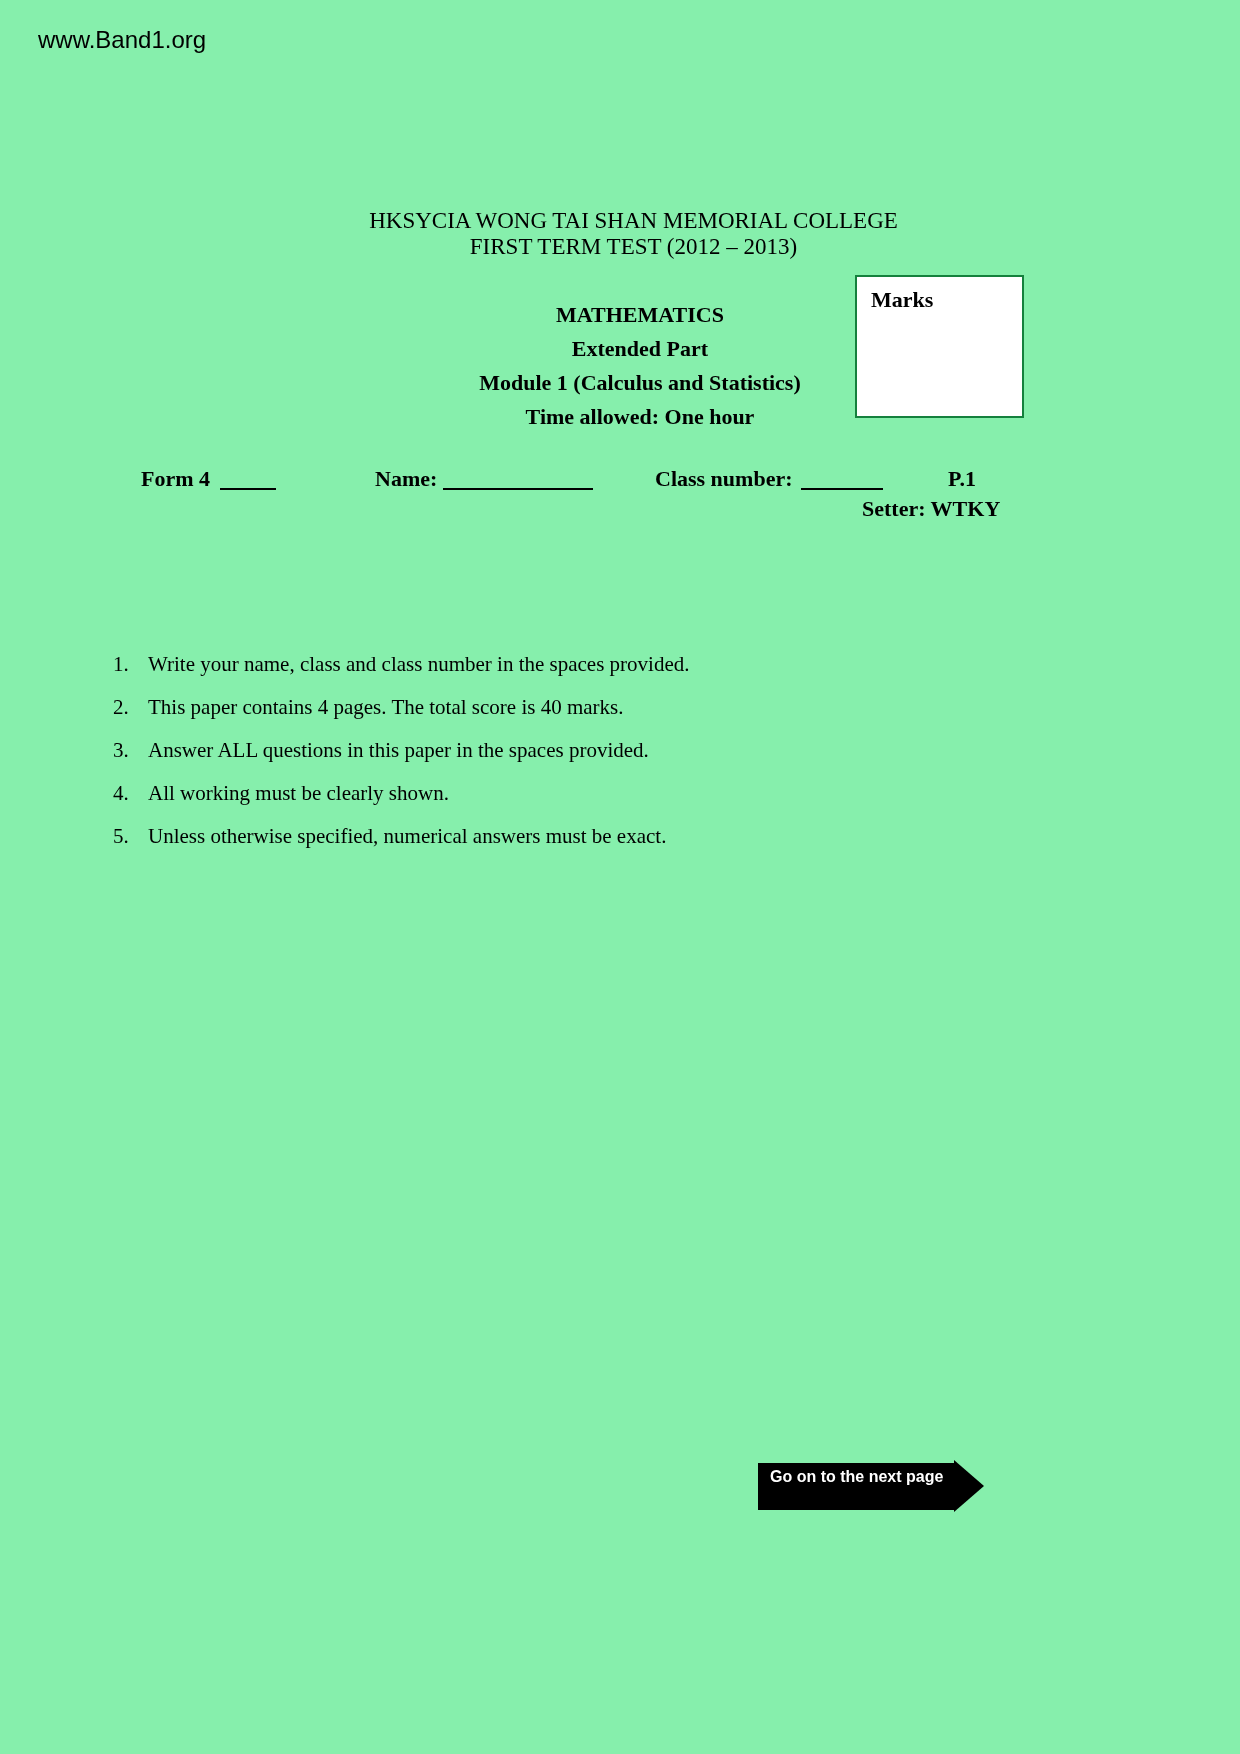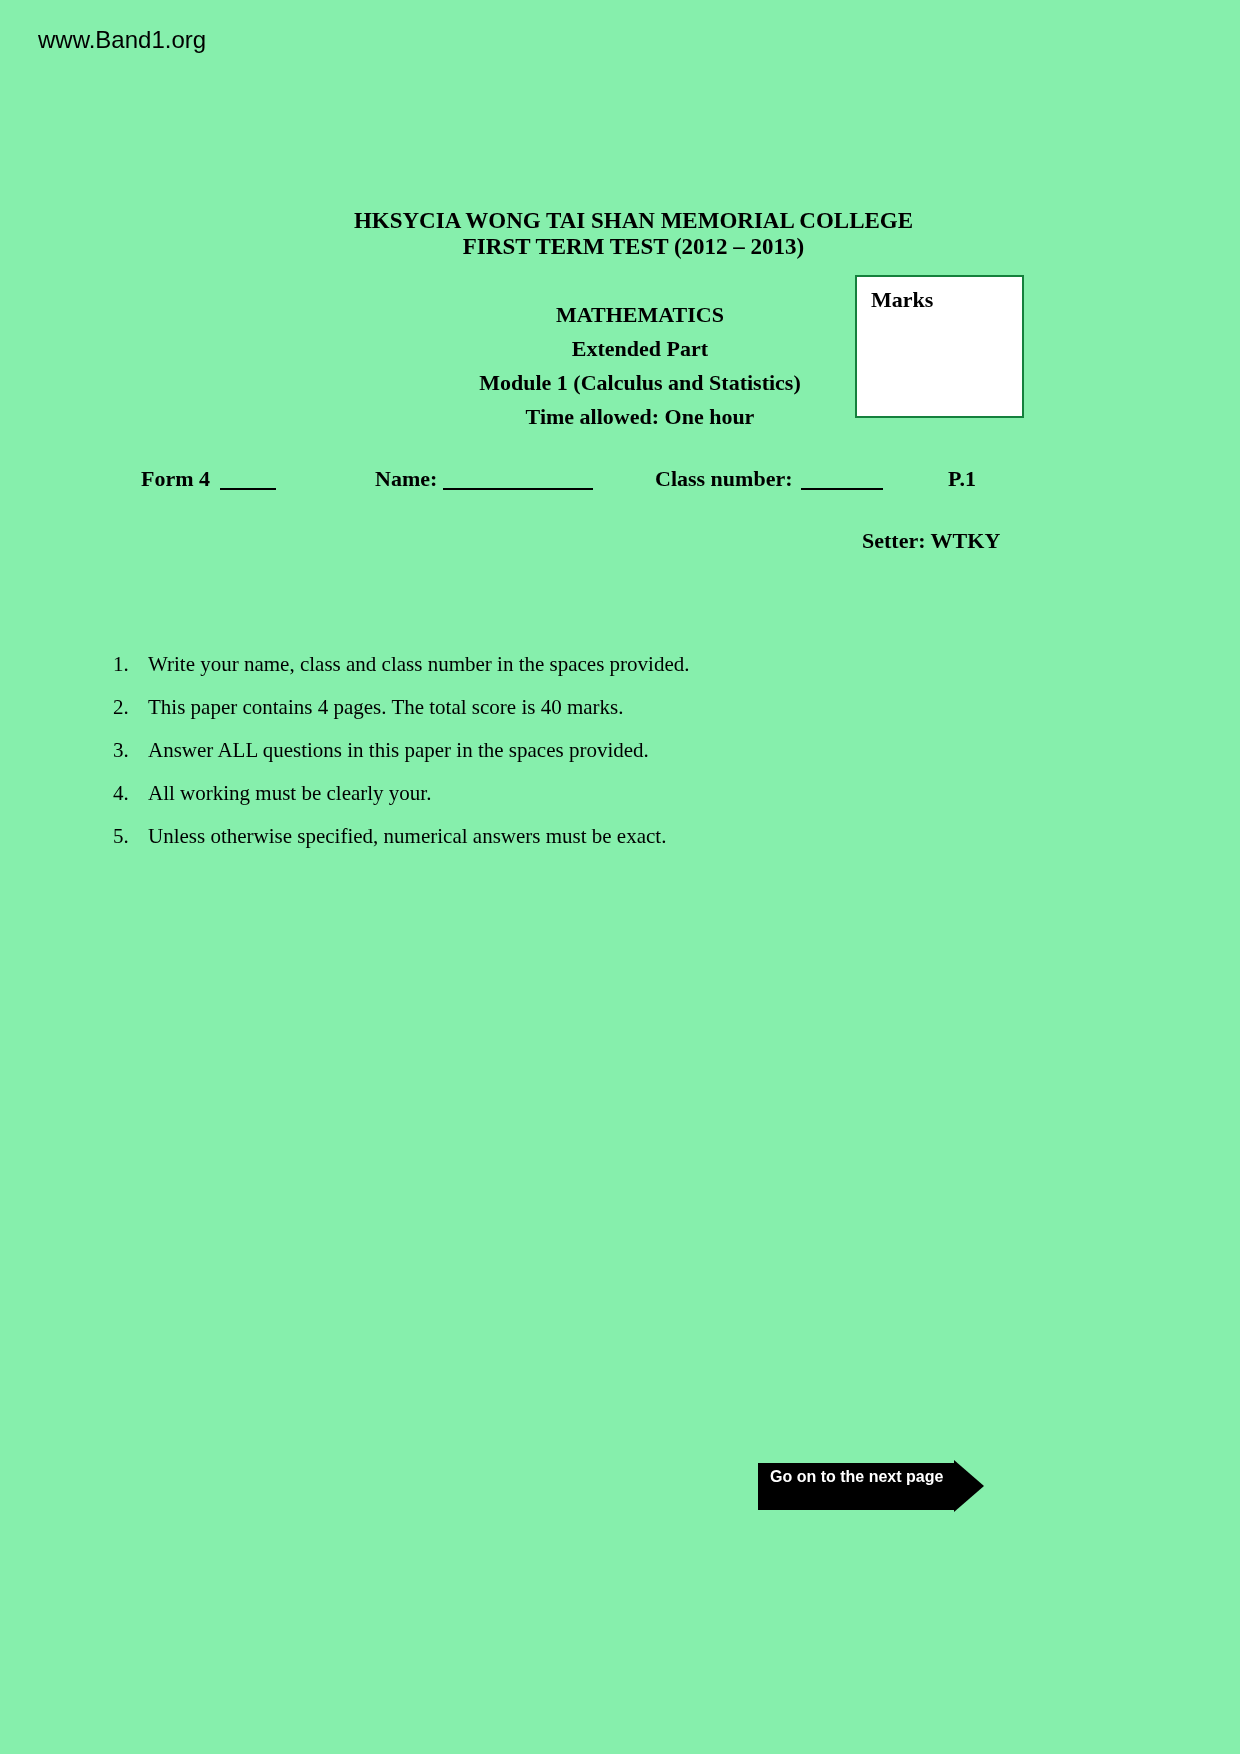--- a/index.html
+++ b/index.html
@@ -20,21 +20,21 @@
     font-family: "Liberation Sans", sans-serif;
     font-size: 24px;
     color: #000;
   }
   .title-block {
     position: absolute;
     top: 208px;
     left: 0;
     width: 100%;
     text-align: center;
-    font-weight: bold;
+    font-weight: normal;
     font-size: 23px;
     line-height: 26px;
     color: #000;
     padding-left: 27px;
   }
   .subject-block {
     position: absolute;
     top: 298px;
     left: 0;
     width: 100%;
@@ -73,21 +73,21 @@
   }
   .info-row .lbl { position: absolute; white-space: nowrap; }
   .blank {
     position: absolute;
     display: inline-block;
     border-bottom: 2px solid #000;
     height: 24px;
   }
   .setter-line {
     position: absolute;
-    top: 528px;
+    top: 496px;
     left: 862px;
     font-size: 22px;
     font-weight: bold;
     white-space: nowrap;
     color: #000;
   }
   .instructions {
     position: absolute;
     top: 652px;
     left: 113px;
@@ -173,21 +173,21 @@
     <div class="instr-row">
       <span class="instr-num">2.</span>
       <span class="instr-text">This paper contains 4 pages. The total score is 40 marks.</span>
     </div>
     <div class="instr-row">
       <span class="instr-num">3.</span>
       <span class="instr-text">Answer ALL questions in this paper in the spaces provided.</span>
     </div>
     <div class="instr-row">
       <span class="instr-num">4.</span>
-      <span class="instr-text">All working must be clearly your.</span>
+      <span class="instr-text">All working must be clearly shown.</span>
     </div>
     <div class="instr-row">
       <span class="instr-num">5.</span>
       <span class="instr-text">Unless otherwise specified, numerical answers must be exact.</span>
     </div>
   </div>
 
   <div class="footer-next">
     <div class="footer-bar">Go on to the next page</div>
     <div class="footer-arrow"></div>

